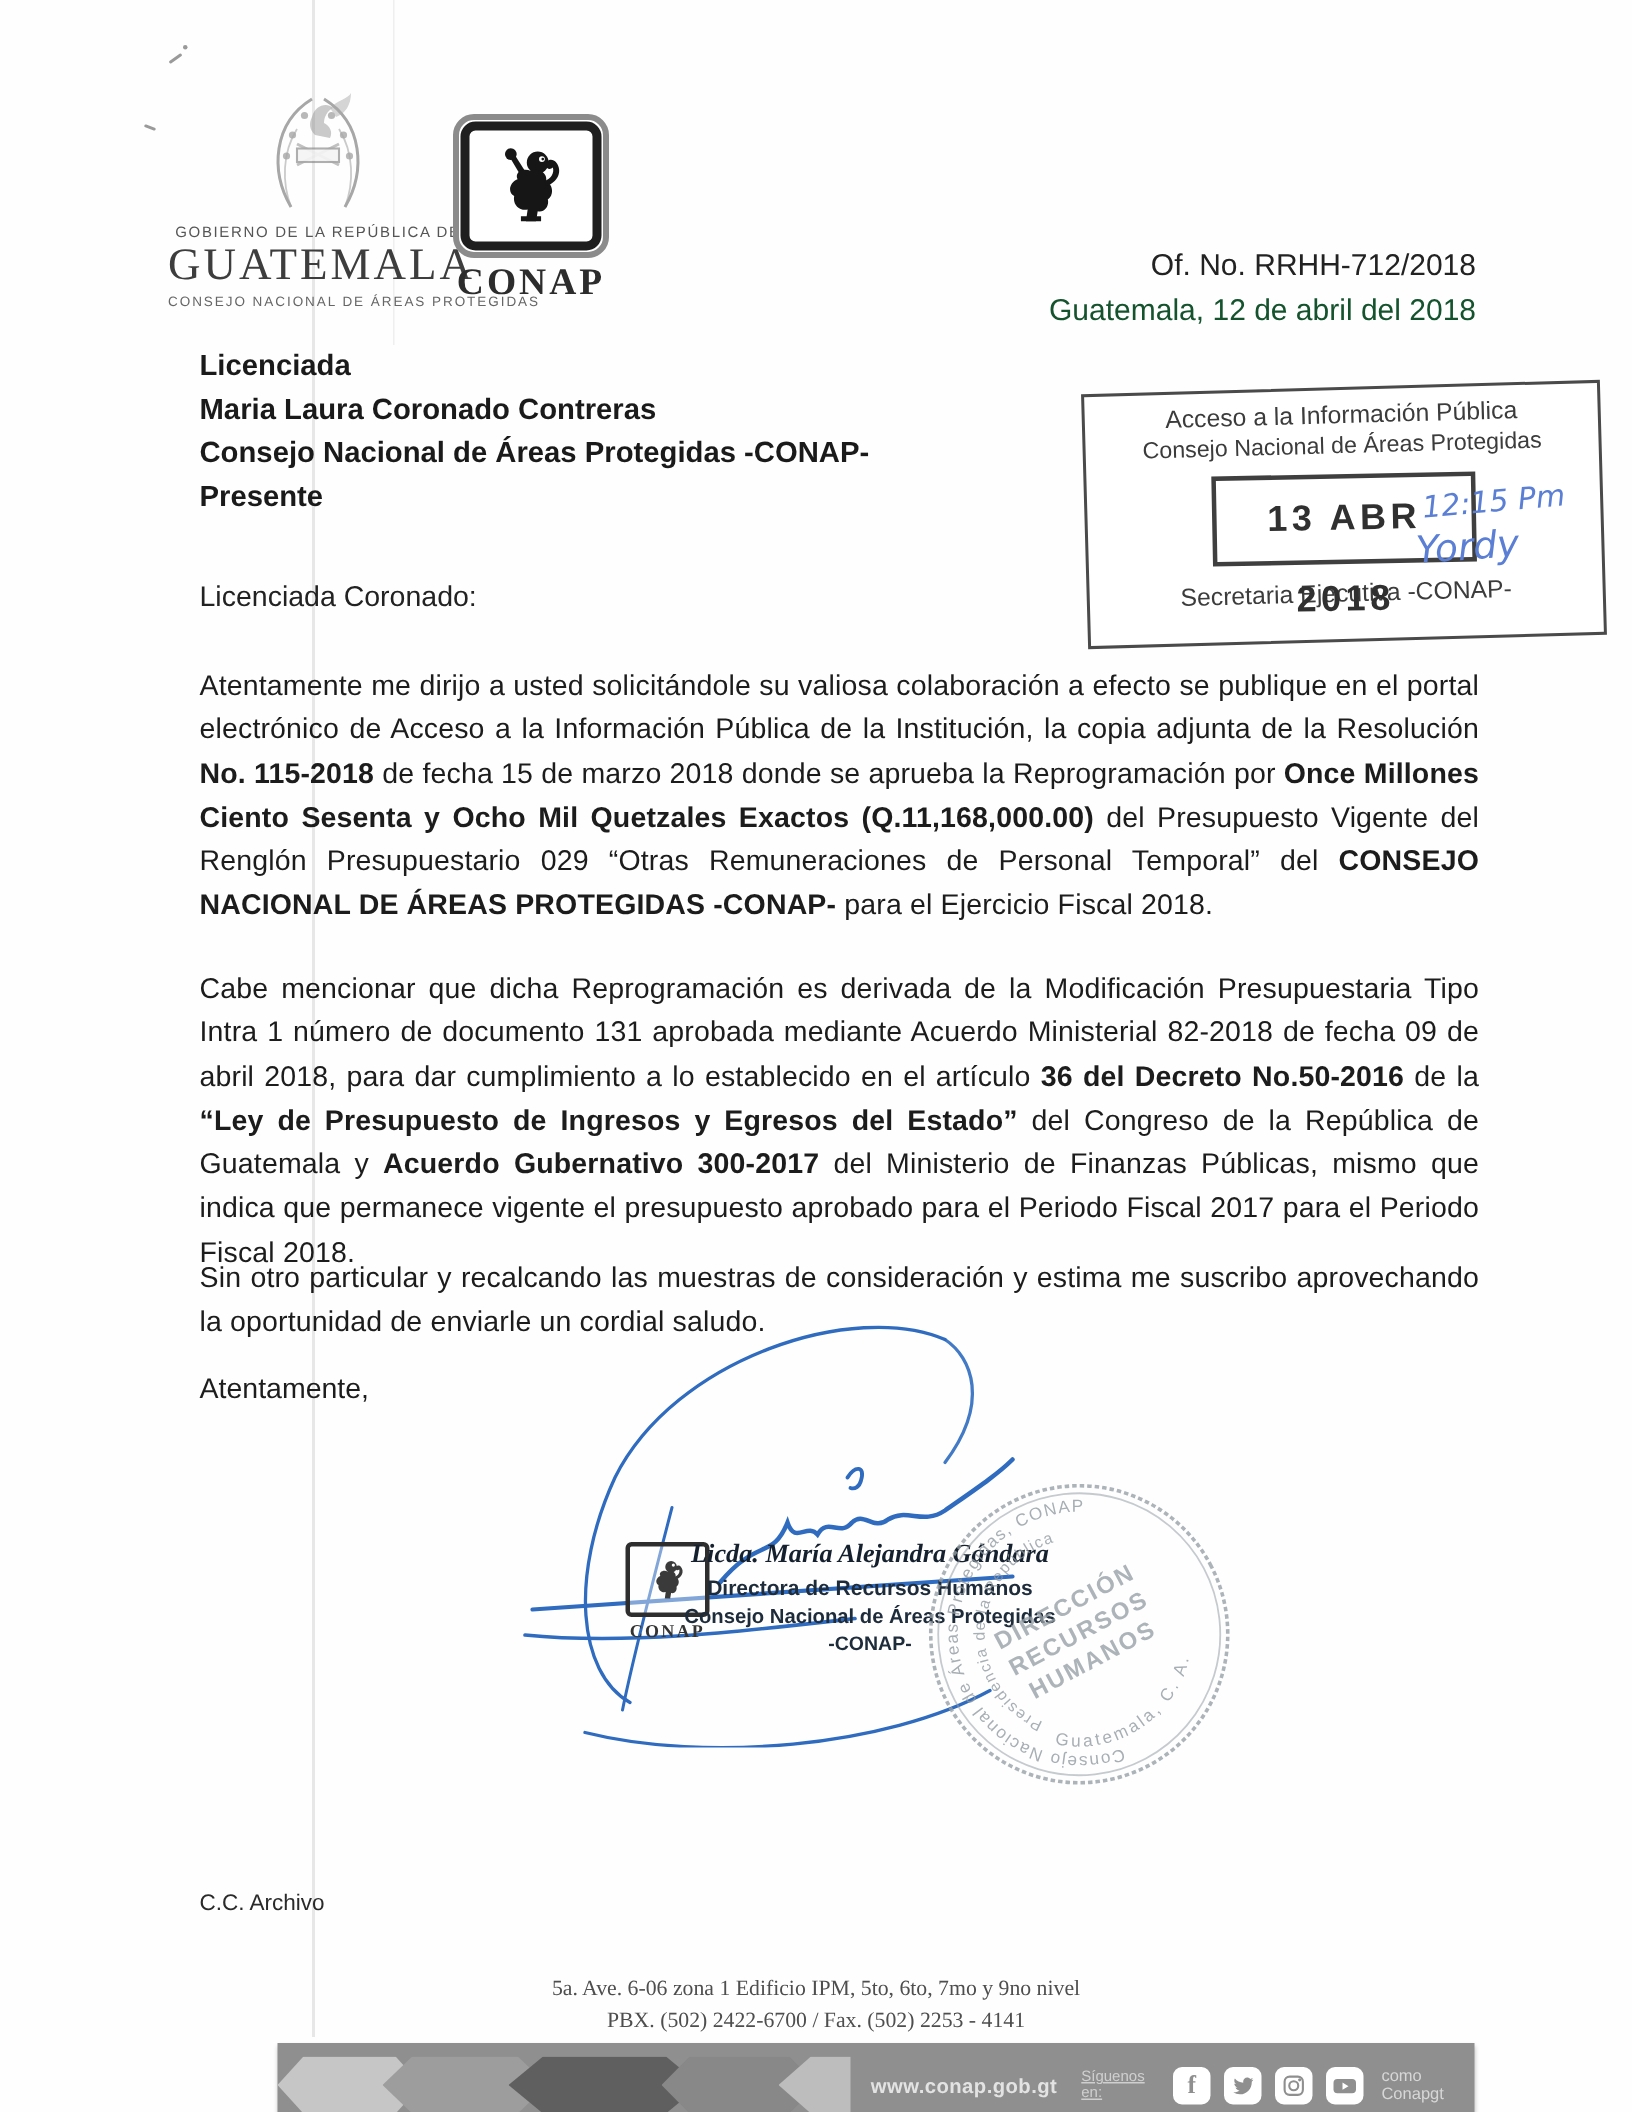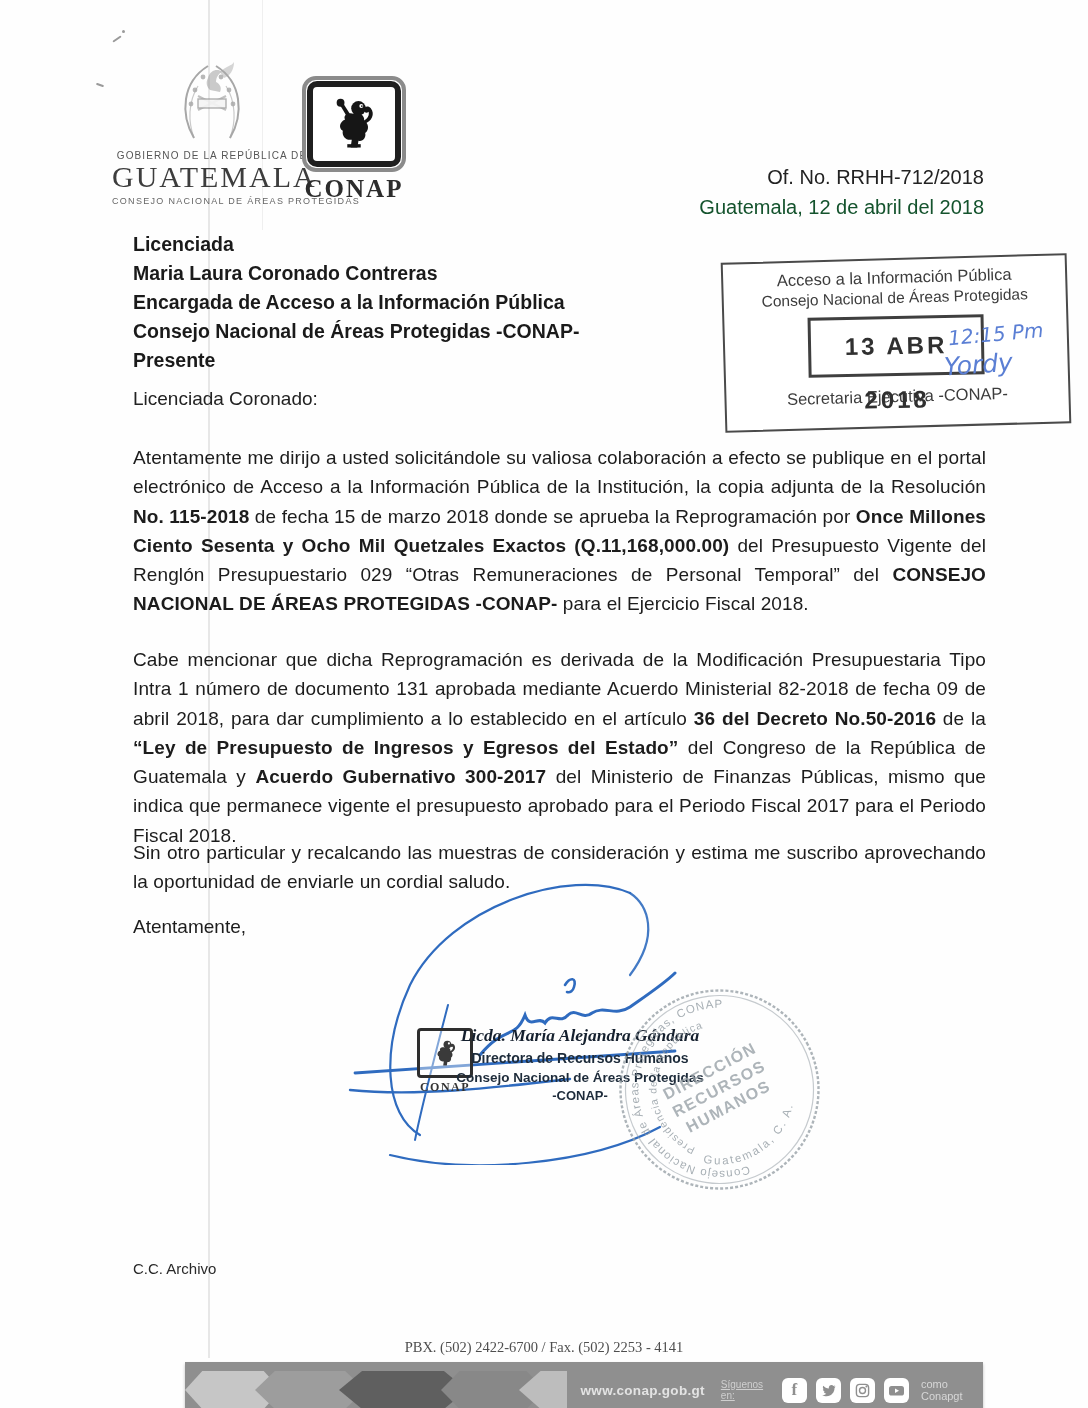--- a/index.html
+++ b/index.html
@@ -148,21 +148,20 @@
     </div>
     <div class="conap-word">CONAP</div>
   </div>
 
   <div class="ofno">Of. No. RRHH-712/2018</div>
   <div class="dateline">Guatemala, 12 de abril del 2018</div>
 
   <div class="recipient">
     <div>Licenciada</div>
     <div>Maria Laura Coronado Contreras</div>
-    <div>Encargada de Acceso a la Información Pública</div>
     <div>Consejo Nacional de Áreas Protegidas -CONAP-</div>
     <div>Presente</div>
   </div>
 
   <div class="stampbox">
     <div class="st1">Acceso a la Información Pública</div>
     <div class="st2">Consejo Nacional de Áreas Protegidas</div>
     <div class="stdate">13 ABR 2018</div>
     <div class="st3">Secretaria Ejecutiva -CONAP-</div>
   </div>
@@ -229,20 +228,21 @@
       </text>
       <g font-family="Liberation Sans, sans-serif" font-size="16" font-weight="700" fill="#97a0a6" text-anchor="middle" letter-spacing="1.5">
         <text x="107.5" y="92">DIRECCIÓN</text>
         <text x="107.5" y="112">RECURSOS</text>
         <text x="107.5" y="132">HUMANOS</text>
       </g>
     </g>
   </svg>
 
   <div class="cc">C.C.  Archivo</div>
+  <div class="addr addr1">5a. Ave. 6-06 zona 1 Edificio  IPM, 5to, 6to, 7mo y 9no  nivel</div>
   <div class="addr addr2">PBX. (502) 2422-6700  /  Fax. (502) 2253 - 4141</div>
 
   <div class="bar">
     <div class="hexes">
       <div class="hex" style="width:96px;background:#c6c6c6;"></div>
       <div class="hex" style="width:110px;background:#9d9d9d;"></div>
       <div class="hex" style="width:128px;background:#5f5f5f;"></div>
       <div class="hex" style="width:104px;background:#888888;"></div>
       <div class="hex" style="width:120px;background:#bdbdbd;"></div>
 

